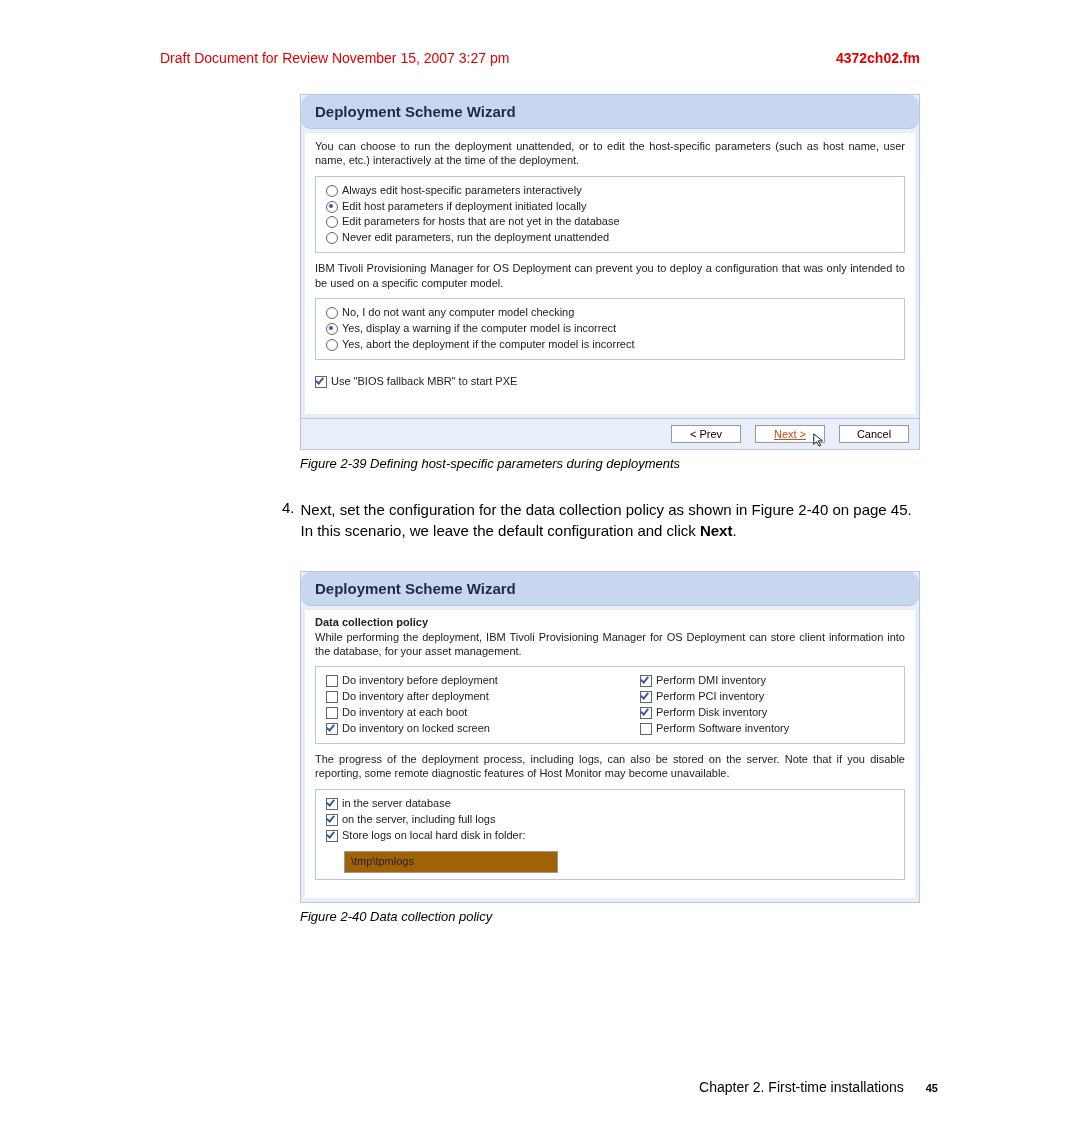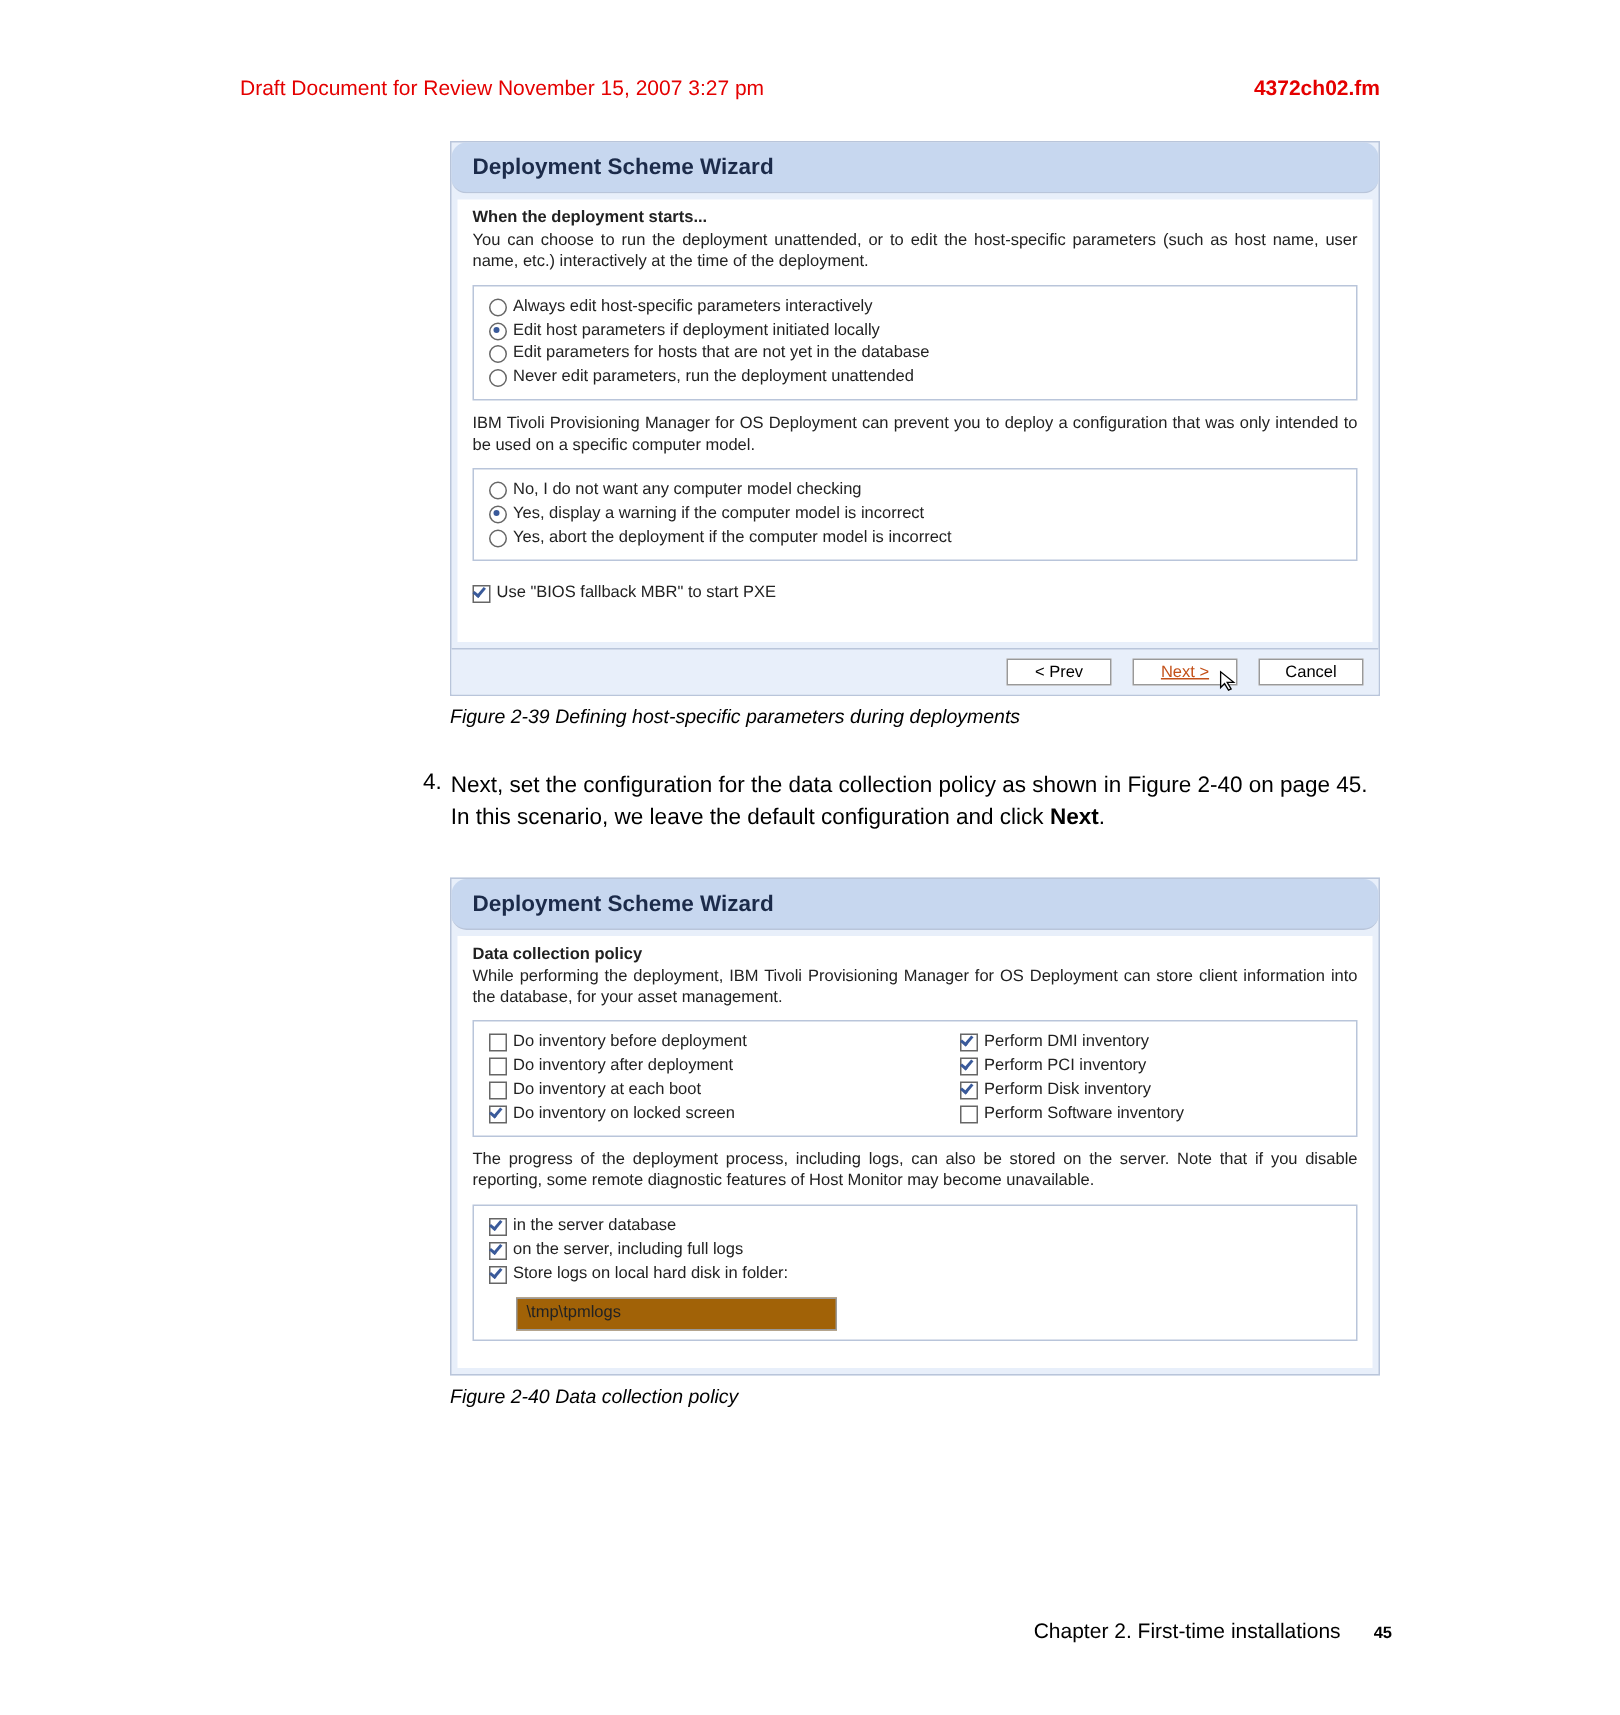--- a/index.html
+++ b/index.html
@@ -102,39 +102,38 @@
   }
   .col { flex: 1; }
   .logpath-input {
     border: 1px solid #999; background: #a16207; font-size: 11px;
     padding: 2px 6px; width: 200px; margin-top: 8px; margin-left: 18px;
     display: inline-block;
   }
   .footer-row {
     position: absolute;
     bottom: 48px;
-    right: 152px;
+    right: 142px;
     font-size: 14px;
     display: flex; gap: 22px; align-items: baseline;
   }
   .page-num { font-size: 11px; font-weight: bold; }
 </style>
 </head>
 <body>
 
 <div class="page">
   <div class="header-row">
     <span class="draft-text">Draft Document for Review November 15, 2007 3:27 pm</span>
     <span class="fm-text">4372ch02.fm</span>
   </div>
 
   <div class="wizard-panel">
     <div class="wizard-header">Deployment Scheme Wizard</div>
     <div class="wizard-body">
-      <div class="section-bold">When the deployment starts...</div>
       <div class="justified">You can choose to run the deployment unattended, or to edit the host-specific parameters (such as host name, user name, etc.) interactively at the time of the deployment.</div>
 
       <div class="options-box">
         <div class="opt-row">
             <span class="radio"></span>
             <span>Always edit host-specific parameters interactively</span>
           </div>
         <div class="opt-row">
             <span class="radio selected"></span>
             <span>Edit host parameters if deployment initiated locally</span>

